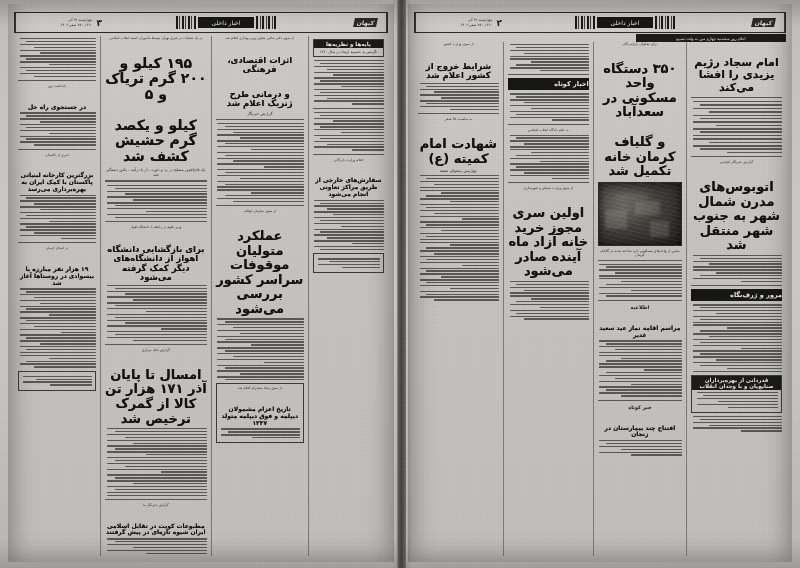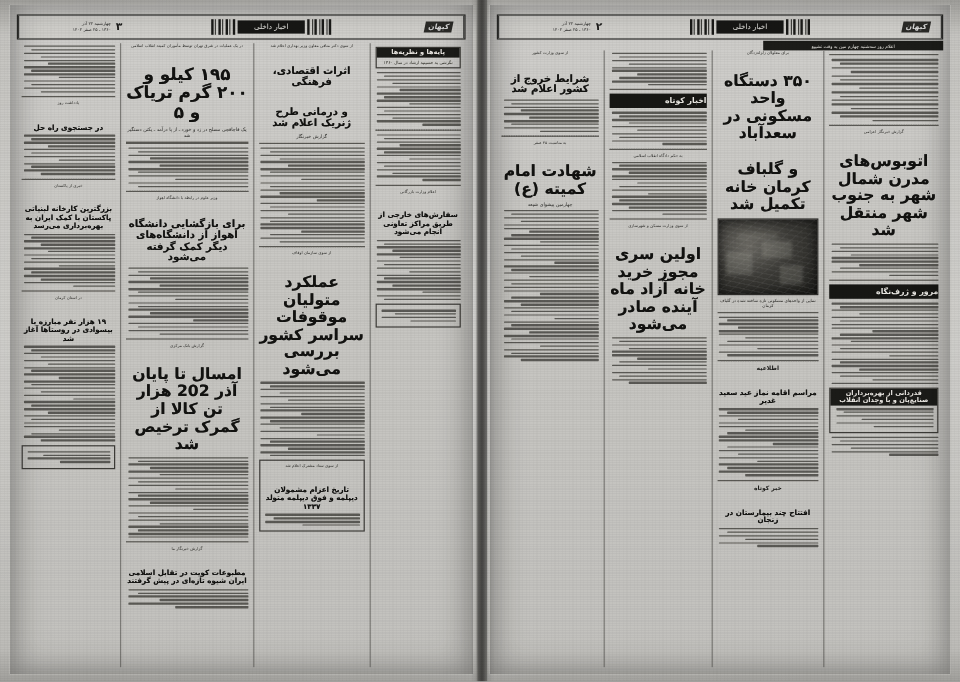--- a/index.html
+++ b/index.html
@@ -190,20 +190,21 @@
         </div>
       </div>
 
       <div style="position:absolute;right:6px;top:30px;width:150px;">
         <div style="background:#1c1c19;color:#e8e6e1;direction:rtl;text-align:center;font-size:3.8px;padding:1.5px 0;">اعلام روز سه‌شنبه چهارم مین به وقت تشییع</div>
       </div>
 
       <div class="cols" style="top:38px;bottom:6px;">
 
         <div class="col" style="width:27%;">
+          <div class="hl lg">امام سجاد رژیم یزیدی را افشا می‌کند</div>
           <div class="rule"></div>
           <div class="body">
             <div class="ln s98"></div>
               <div class="ln s90"></div>
               <div class="ln s98"></div>
               <div class="ln s80"></div>
             <div class="ln s98"></div>
               <div class="ln s90"></div>
               <div class="ln s98"></div>
               <div class="ln s72"></div>
@@ -668,20 +669,21 @@
                 <div class="ln s90"></div>
                 <div class="ln s98"></div>
                 <div class="ln s60"></div>
             </div>
           </div>
         </div>
 
         <div class="col" style="width:30%;">
           <div class="kicker">در یک عملیات در شرق تهران توسط مأموران کمیته انقلاب اسلامی</div>
           <div class="hl xl">۱۹۵ کیلو و ۲۰۰ گرم تریاک و ۵</div>
+          <div class="hl xl">کیلو و یکصد گرم حشیش کشف شد</div>
           <div class="byline">یک قاچاقچی مسلح در زد و خورد ـ از پا درآمد ـ یکتن دستگیر شد</div>
           <div class="rule thick"></div>
           <div class="body tight">
             <div class="ln s98"></div>
               <div class="ln s90"></div>
               <div class="ln s98"></div>
               <div class="ln s80"></div>
             <div class="ln s98"></div>
               <div class="ln s72"></div>
               <div class="ln s98"></div>
@@ -711,21 +713,21 @@
               <div class="ln s80"></div>
               <div class="ln s98"></div>
               <div class="ln s45"></div>
             <div class="ln s98"></div>
               <div class="ln s90"></div>
               <div class="ln s98"></div>
               <div class="ln s72"></div>
           </div>
           <div class="rule"></div>
           <div class="kicker">گزارش بانک مرکزی</div>
-          <div class="hl sm">امسال تا پایان آذر 202 هزار تن کالا از گمرک ترخیص شد</div>
+          <div class="hl sm">امسال تا پایان آذر ۱۷۱ هزار تن کالا از گمرک ترخیص شد</div>
           <div class="body tight">
             <div class="ln s98"></div>
               <div class="ln s90"></div>
               <div class="ln s98"></div>
               <div class="ln s80"></div>
             <div class="ln s98"></div>
               <div class="ln s72"></div>
               <div class="ln s98"></div>
               <div class="ln s90"></div>
             <div class="ln s98"></div>

